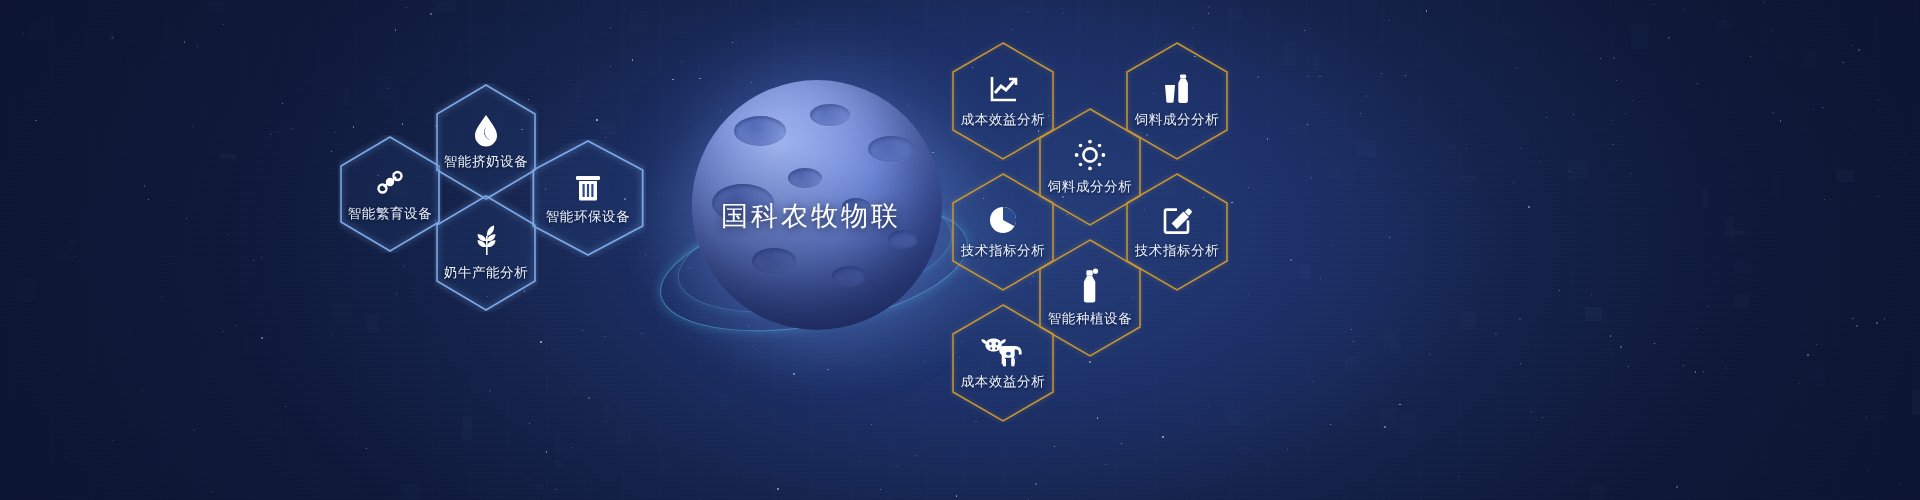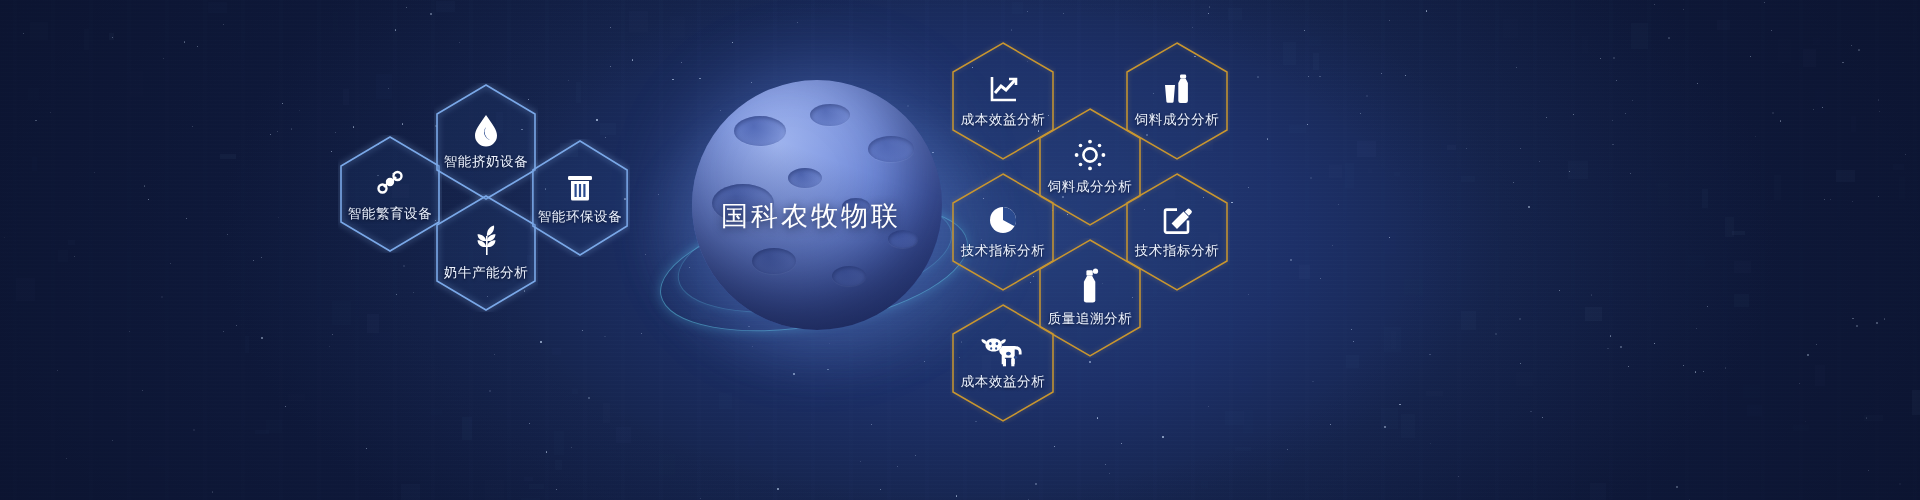--- a/index.html
+++ b/index.html
@@ -609,21 +609,21 @@
           <path d="M16.8 17 C 17.5 12.5, 21 10.2, 25.5 10.2 C 25.2 15, 21.5 17.6, 16.8 17 Z"></path>
           <path d="M16.8 23 C 17.5 18.5, 21 16.2, 25.5 16.2 C 25.2 21, 21.5 23.6, 16.8 23 Z"></path>
           <path d="M16.2 17 C 15.5 12.5, 12 10.2, 7.5 10.2 C 7.8 15, 11.5 17.6, 16.2 17 Z"></path>
           <path d="M16.2 23 C 15.5 18.5, 12 16.2, 7.5 16.2 C 7.8 21, 11.5 23.6, 16.2 23 Z"></path>
         </svg>
       </span>
       <span class="hex-label">奶牛产能分析</span>
     </div>
   </div>
 
-  <div class="hex blue" style="left:530px; top:139px; width:100px; height:118px;">
+  <div class="hex blue" style="left:530px; top:139px; width:116px; height:118px;">
     <svg class="hexshape" viewBox="0 0 104 118" preserveAspectRatio="none">
       <polygon class="hx-glow" points="52,2 101,31 101,87 52,116 3,87 3,31"></polygon>
       <polygon class="hx-stroke" points="52,2 101,31 101,87 52,116 3,87 3,31"></polygon>
     </svg>
     <div class="hex-inner">
       <span class="hex-icon">
         <svg width="30" height="32" viewBox="0 0 30 32" fill="#ffffff">
           <rect x="3" y="6" width="24" height="4" rx="1.2"></rect>
           <path d="M6 11 h18 v18 a1.5 1.5 0 0 1 -1.5 1.5 h-15 A1.5 1.5 0 0 1 6 29 z"></path>
           <rect x="9.5" y="14" width="2.2" height="13" fill="#2a4a8e"></rect>
@@ -731,21 +731,21 @@
       <polygon class="hx-stroke" points="53,2 103,31 103,89 53,118 3,89 3,31"></polygon>
     </svg>
     <div class="hex-inner">
       <span class="hex-icon">
         <svg width="28" height="36" viewBox="0 0 28 36" fill="#ffffff">
           <circle cx="19.5" cy="3.2" r="2.6"></circle>
           <rect x="10.4" y="2.2" width="6.4" height="5.6" rx="1.2"></rect>
           <path d="M11 8 h5.2 l3.1 5.8 v18.4 a2.4 2.4 0 0 1 -2.4 2.4 h-6.6 a2.4 2.4 0 0 1 -2.4 -2.4 V13.8 z"></path>
         </svg>
       </span>
-      <span class="hex-label">质量追溯分析</span>
+      <span class="hex-label">智能种植设备</span>
     </div>
   </div>
 
   <div class="hex gold" style="left:950px; top:303px; width:106px; height:120px;">
     <svg class="hexshape" viewBox="0 0 106 120" preserveAspectRatio="none">
       <polygon class="hx-glow" points="53,2 103,31 103,89 53,118 3,89 3,31"></polygon>
       <polygon class="hx-stroke" points="53,2 103,31 103,89 53,118 3,89 3,31"></polygon>
     </svg>
     <div class="hex-inner">
       <span class="hex-icon">

